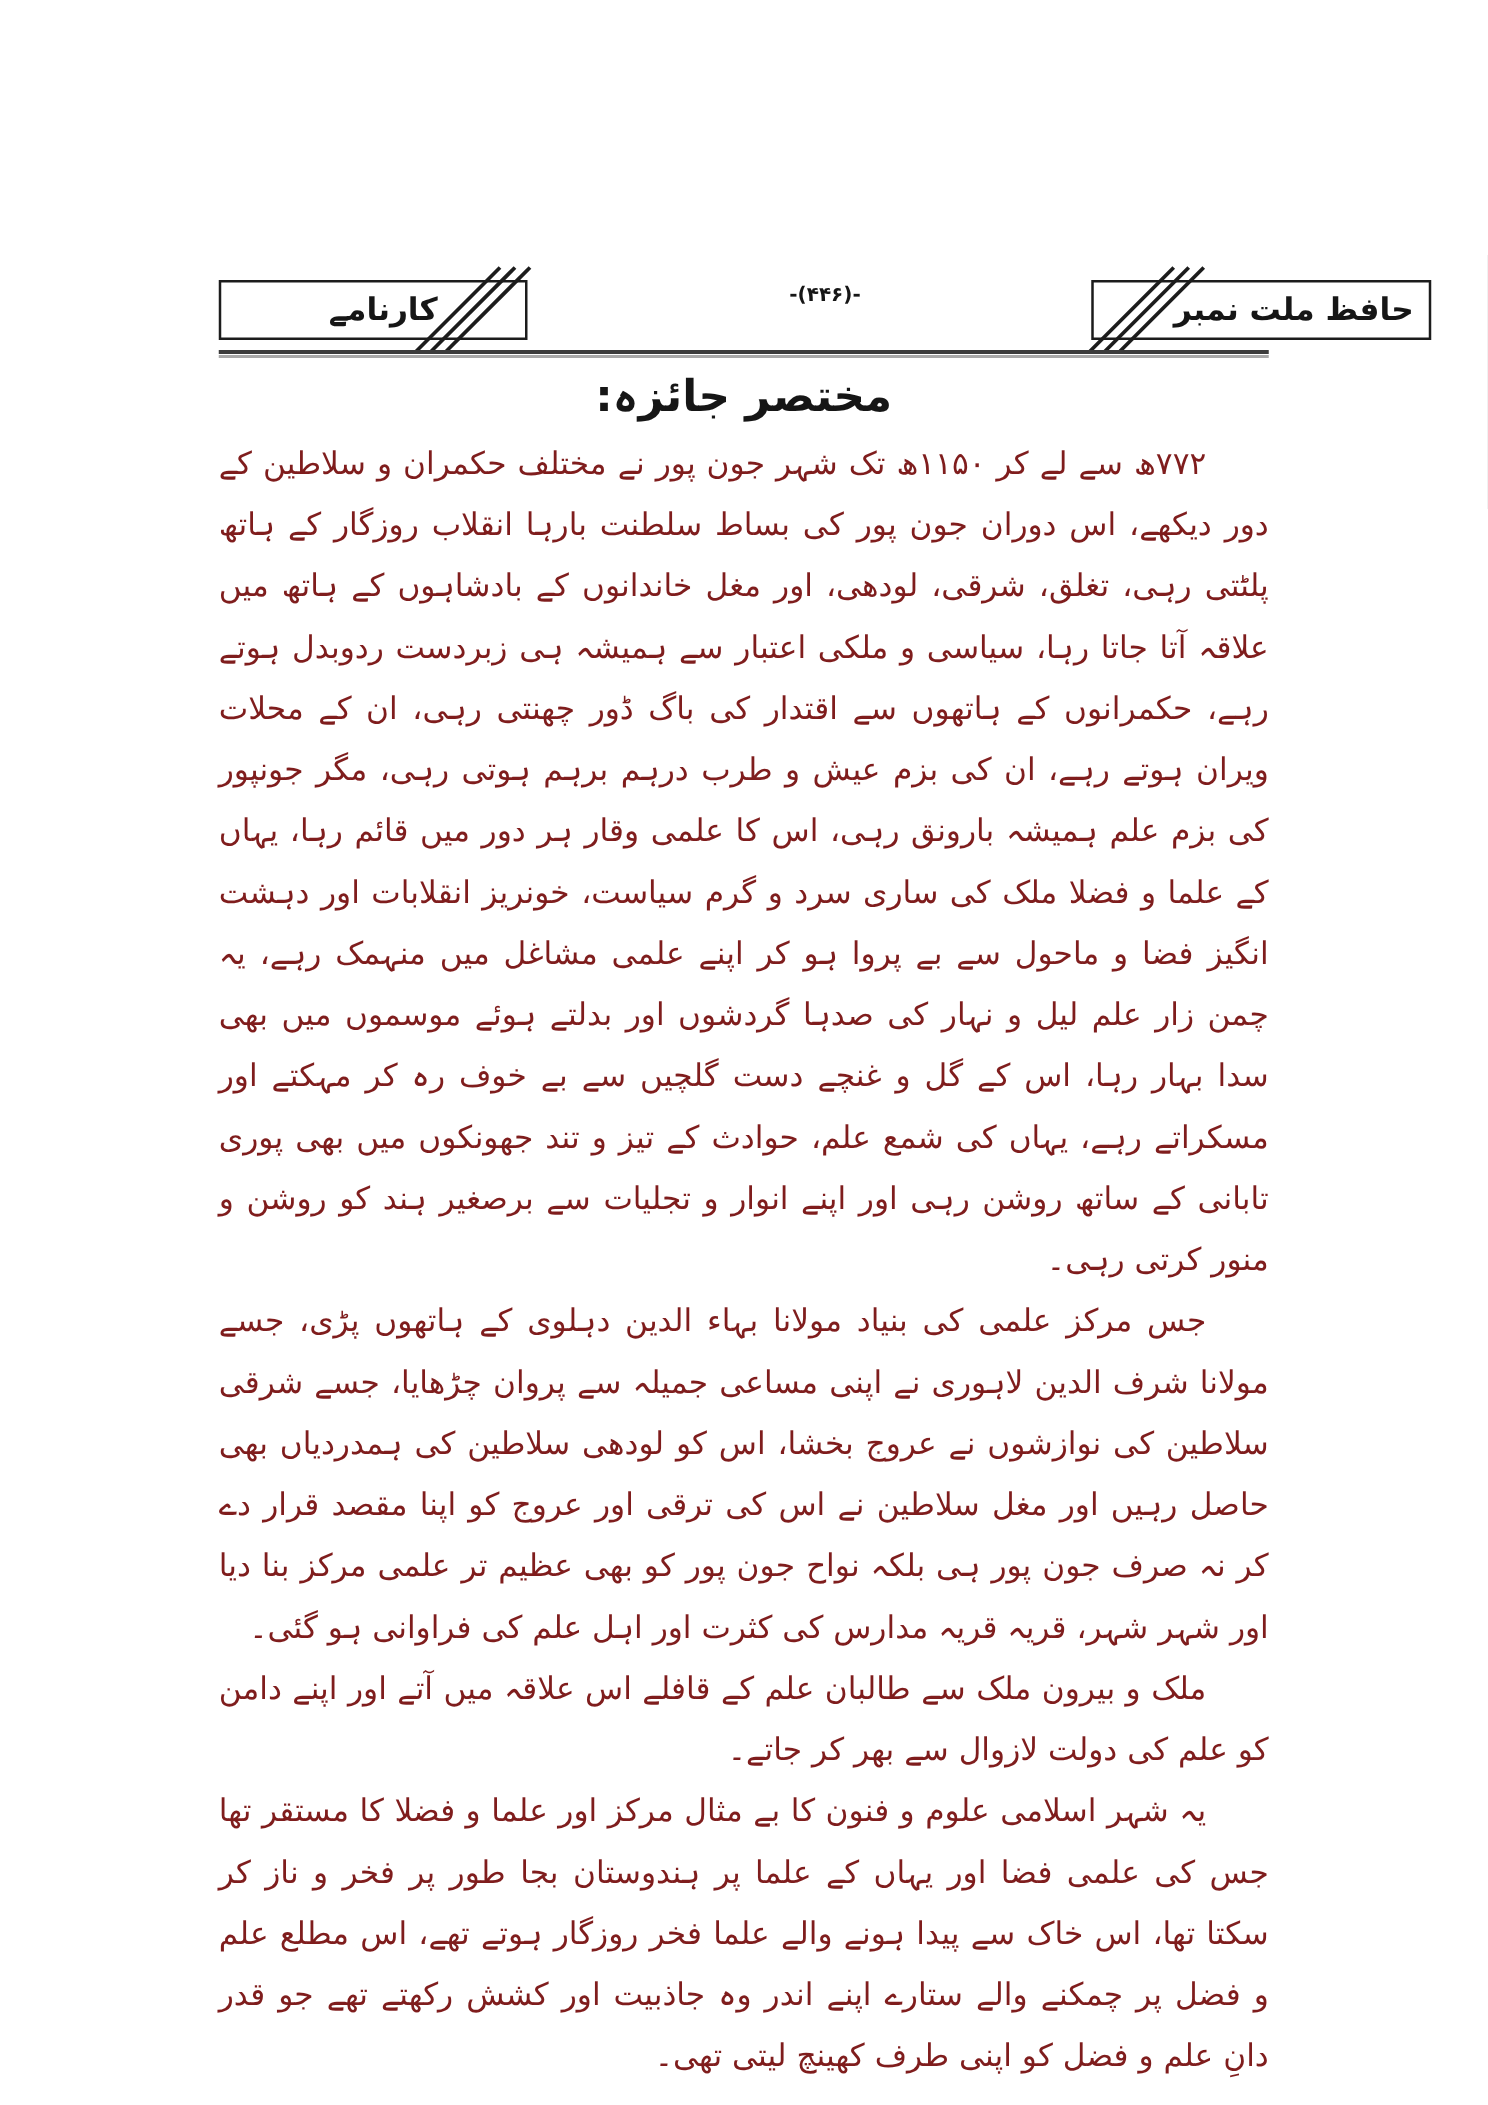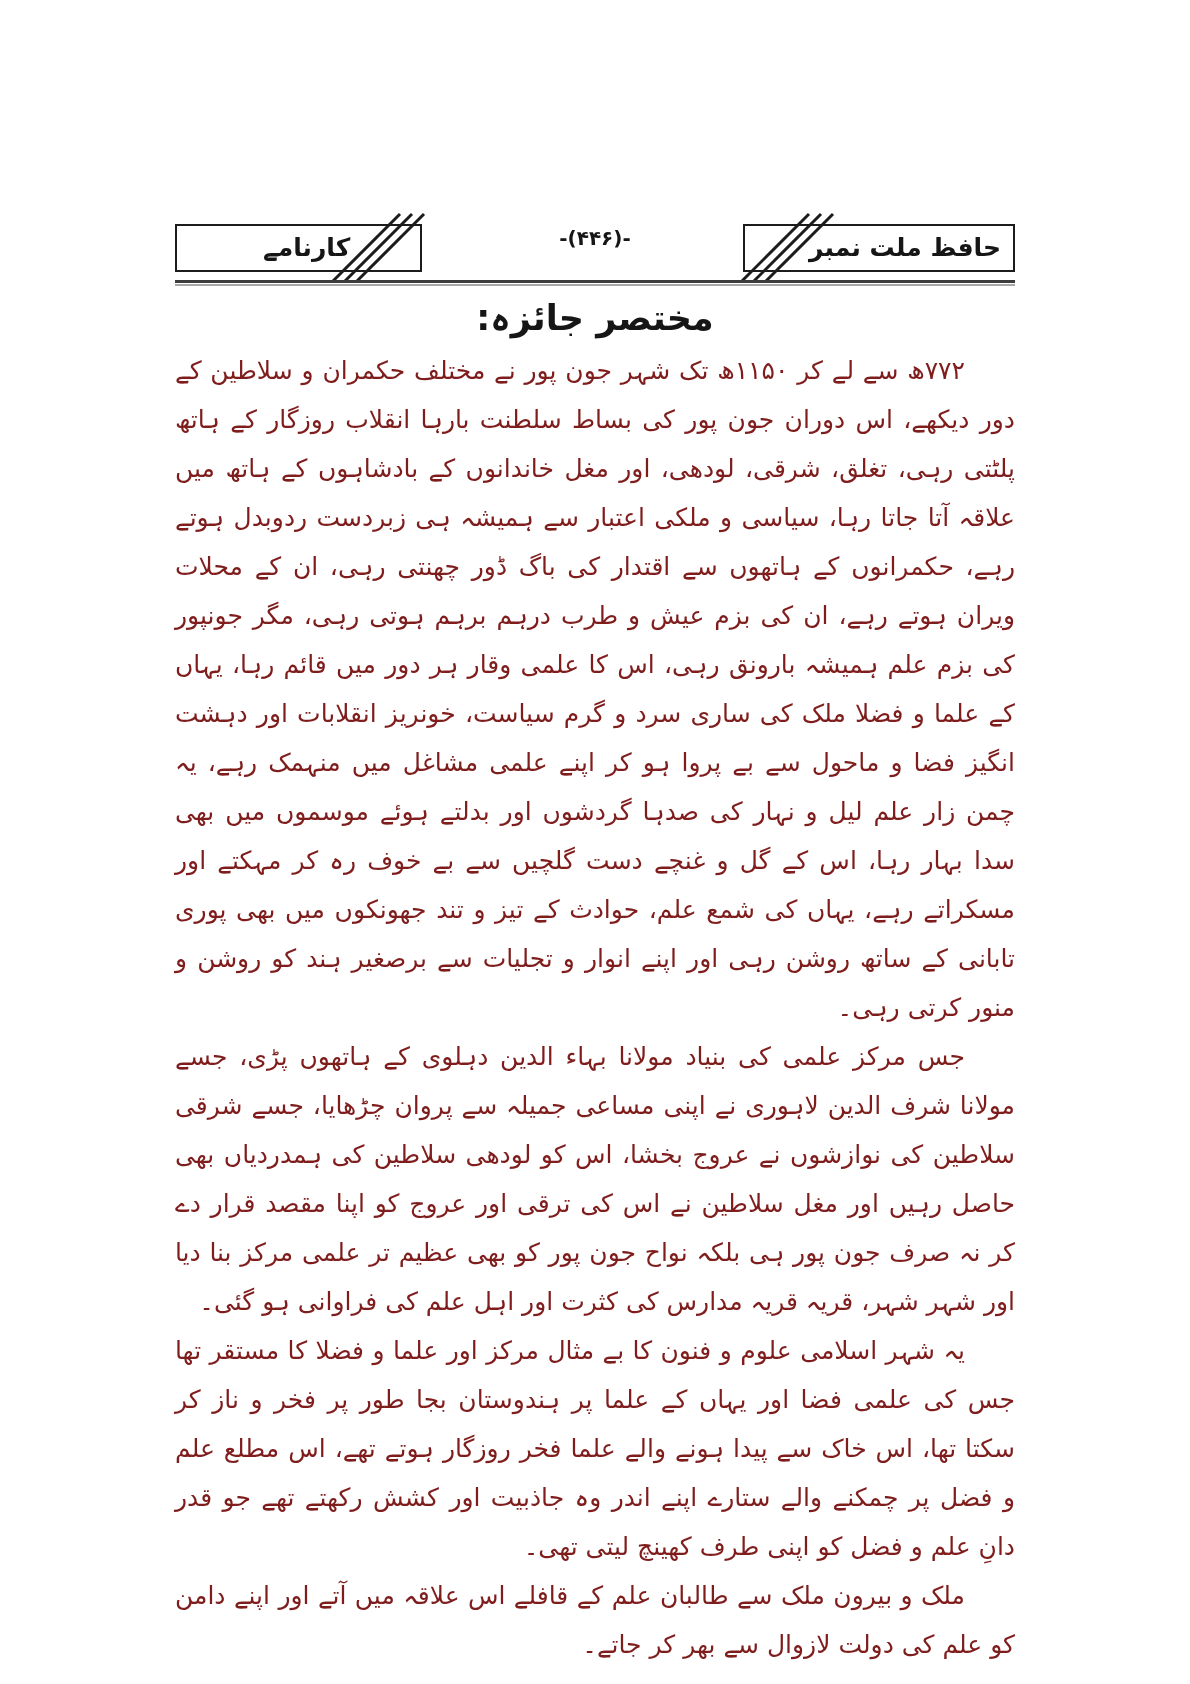--- a/index.html
+++ b/index.html
@@ -7,42 +7,42 @@
     position:relative;
     width:1190px;height:1684px;
     margin:0 auto;
     background:#ffffff;
     font-family:"DejaVu Sans",sans-serif;
     color:#161616;
     overflow:hidden;
   }
   
   .header{
-    position:absolute;top:224px;left:175px;width:840px;height:48px;
+    position:absolute;top:224px;left:175px;width:970px;height:48px;
   }
   .tab{
     position:absolute;top:0;height:44px;
     border:2px solid #1c1c1c;
     background:#fff;
     display:flex;align-items:center;
   }
   .tab-left{left:0;width:243px;}
   .tab-right{right:0;width:268px;justify-content:flex-end;}
   .tab-text{
     font-size:25px;font-weight:bold;line-height:44px;
     white-space:nowrap;direction:rtl;
   }
   .tab-left .tab-text{margin-right:auto;margin-left:86px;padding-right:26px;}
   .tab-right .tab-text{margin-left:auto;padding-left:10px;padding-right:12px;}
   .hatch{position:absolute;top:-16px;overflow:visible;pointer-events:none;}
   .hatch-at-right{right:-4px;}
   .hatch-at-left{left:-4px;}
   .page-number{
     position:absolute;left:50%;top:2px;transform:translateX(-50%);
-    font-size:20px;font-weight:bold;letter-spacing:1px;
+    font-size:16px;font-weight:bold;letter-spacing:1px;
     direction:ltr;white-space:nowrap;
   }
   
   .rule{
     position:absolute;top:280px;left:175px;width:840px;height:7px;
     background:linear-gradient(to bottom,
       #3c3c3c 0 3px, transparent 3px 4px,
       #a8a8a8 4px 6px, transparent 6px);
   }
   
@@ -97,21 +97,21 @@
   <div class="rule"></div>
 
   <div class="content" dir="rtl">
 
     <h2 class="heading heading-right">مختصر جائزہ:</h2>
 
     <p class="para">۷۷۲ھ سے لے کر ۱۱۵۰ھ تک شہر جون پور نے مختلف حکمران و سلاطین کے دور دیکھے، اس دوران جون پور کی بساط سلطنت بارہا انقلاب روزگار کے ہاتھ پلٹتی رہی، تغلق، شرقی، لودھی، اور مغل خاندانوں کے بادشاہوں کے ہاتھ میں علاقہ آتا جاتا رہا، سیاسی و ملکی اعتبار سے ہمیشہ ہی زبردست ردوبدل ہوتے رہے، حکمرانوں کے ہاتھوں سے اقتدار کی باگ ڈور چھنتی رہی، ان کے محلات ویران ہوتے رہے، ان کی بزم عیش و طرب درہم برہم ہوتی رہی، مگر جونپور کی بزم علم ہمیشہ بارونق رہی، اس کا علمی وقار ہر دور میں قائم رہا، یہاں کے علما و فضلا ملک کی ساری سرد و گرم سیاست، خونریز انقلابات اور دہشت انگیز فضا و ماحول سے بے پروا ہو کر اپنے علمی مشاغل میں منہمک رہے، یہ چمن زار علم لیل و نہار کی صدہا گردشوں اور بدلتے ہوئے موسموں میں بھی سدا بہار رہا، اس کے گل و غنچے دست گلچیں سے بے خوف رہ کر مہکتے اور مسکراتے رہے، یہاں کی شمع علم، حوادث کے تیز و تند جھونکوں میں بھی پوری تابانی کے ساتھ روشن رہی اور اپنے انوار و تجلیات سے برصغیر ہند کو روشن و منور کرتی رہی۔</p>
 
     <p class="para">جس مرکز علمی کی بنیاد مولانا بہاء الدین دہلوی کے ہاتھوں پڑی، جسے مولانا شرف الدین لاہوری نے اپنی مساعی جمیلہ سے پروان چڑھایا، جسے شرقی سلاطین کی نوازشوں نے عروج بخشا، اس کو لودھی سلاطین کی ہمدردیاں بھی حاصل رہیں اور مغل سلاطین نے اس کی ترقی اور عروج کو اپنا مقصد قرار دے کر نہ صرف جون پور ہی بلکہ نواح جون پور کو بھی عظیم تر علمی مرکز بنا دیا اور شہر شہر، قریہ قریہ مدارس کی کثرت اور اہل علم کی فراوانی ہو گئی۔</p>
 
+    <p class="para">ملک و بیرون ملک سے طالبان علم کے قافلے اس علاقہ میں آتے اور اپنے دامن کو علم کی دولت لازوال سے بھر کر جاتے۔</p>
+
     <p class="para">یہ شہر اسلامی علوم و فنون کا بے مثال مرکز اور علما و فضلا کا مستقر تھا جس کی علمی فضا اور یہاں کے علما پر ہندوستان بجا طور پر فخر و ناز کر سکتا تھا، اس خاک سے پیدا ہونے والے علما فخر روزگار ہوتے تھے، اس مطلع علم و فضل پر چمکنے والے ستارے اپنے اندر وہ جاذبیت اور کشش رکھتے تھے جو قدر دانِ علم و فضل کو اپنی طرف کھینچ لیتی تھی۔</p>
-
-    <p class="para">ملک و بیرون ملک سے طالبان علم کے قافلے اس علاقہ میں آتے اور اپنے دامن کو علم کی دولت لازوال سے بھر کر جاتے۔</p>
 
     <h2 class="heading heading-center">جون پور کا علمی انحطاط:</h2>
 
   </div>
 
 </div>
 
 </body></html>

